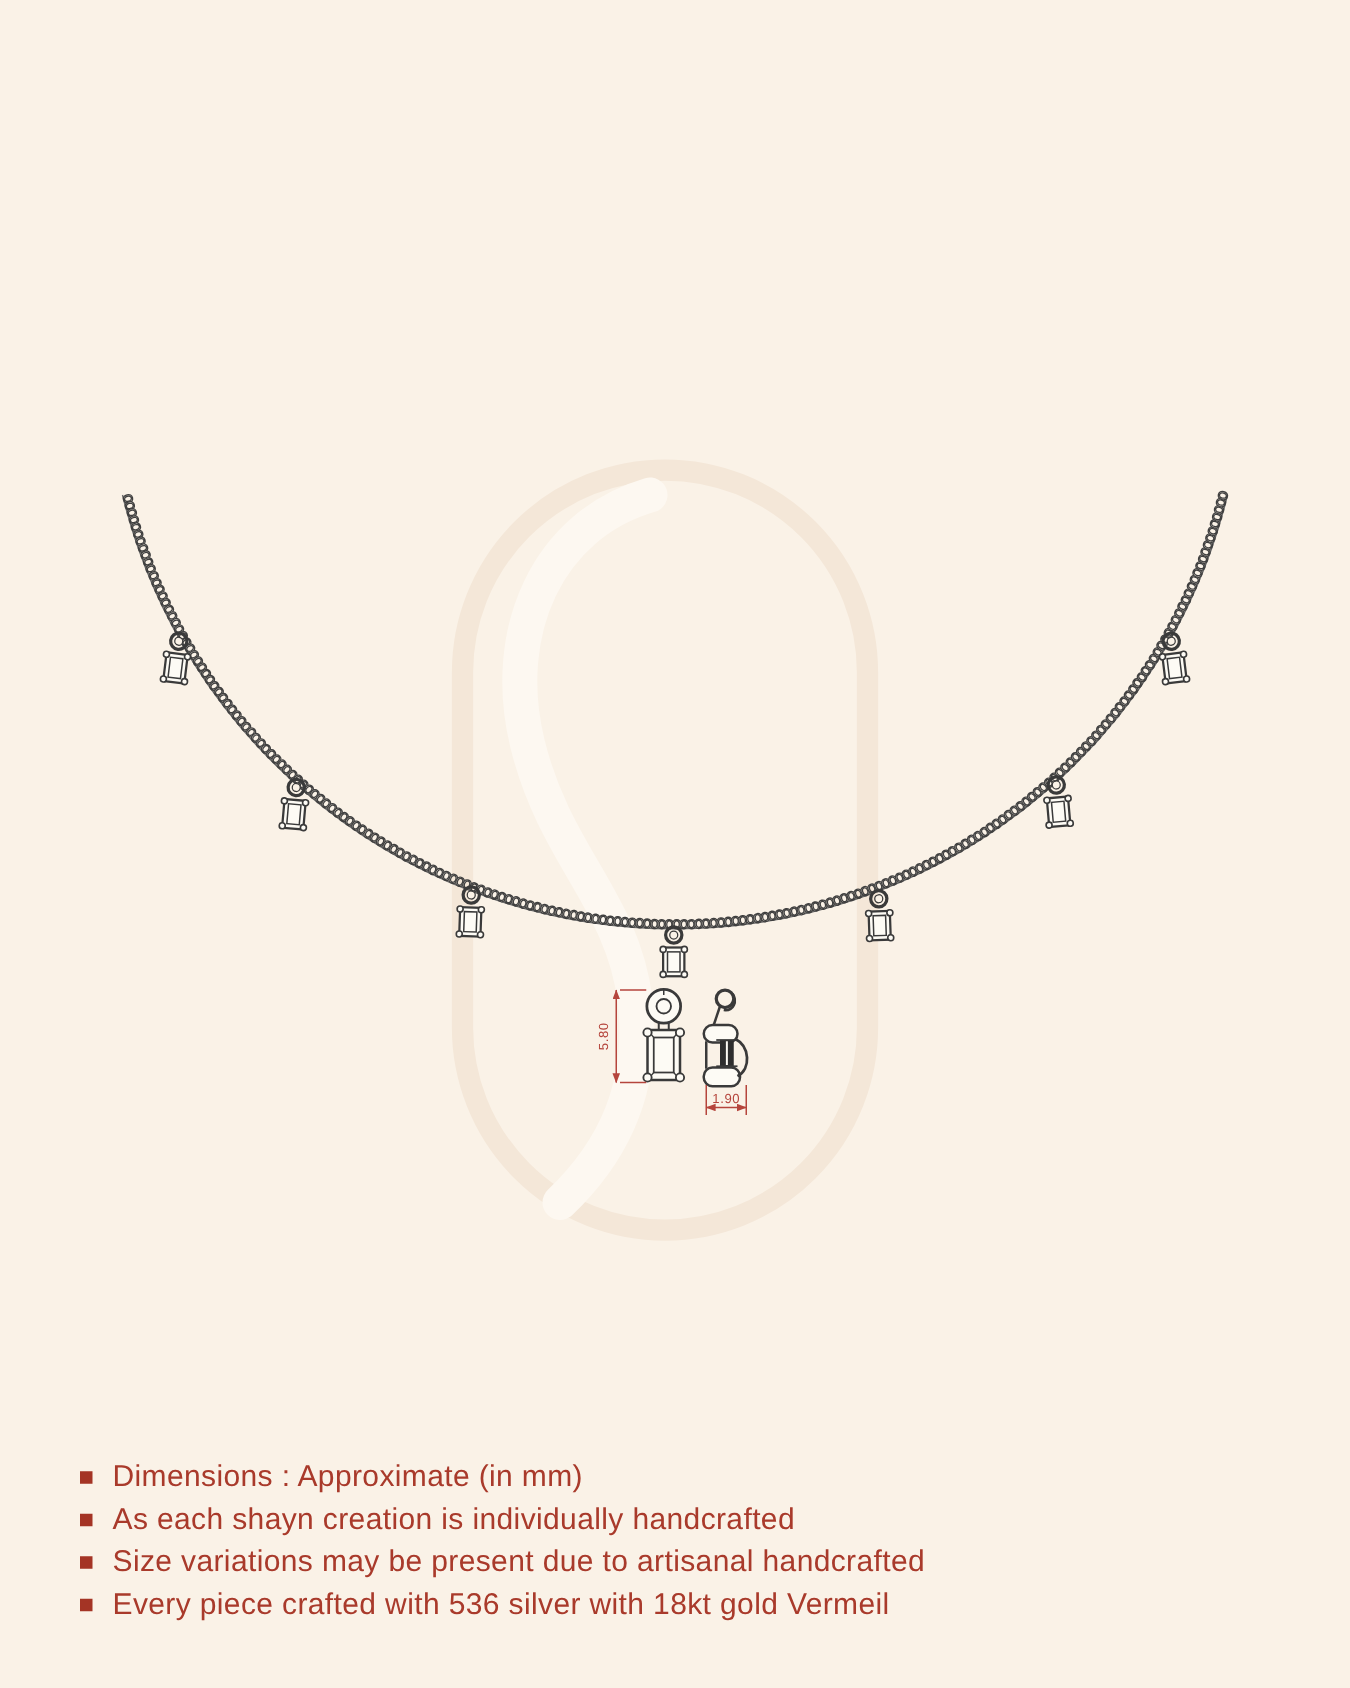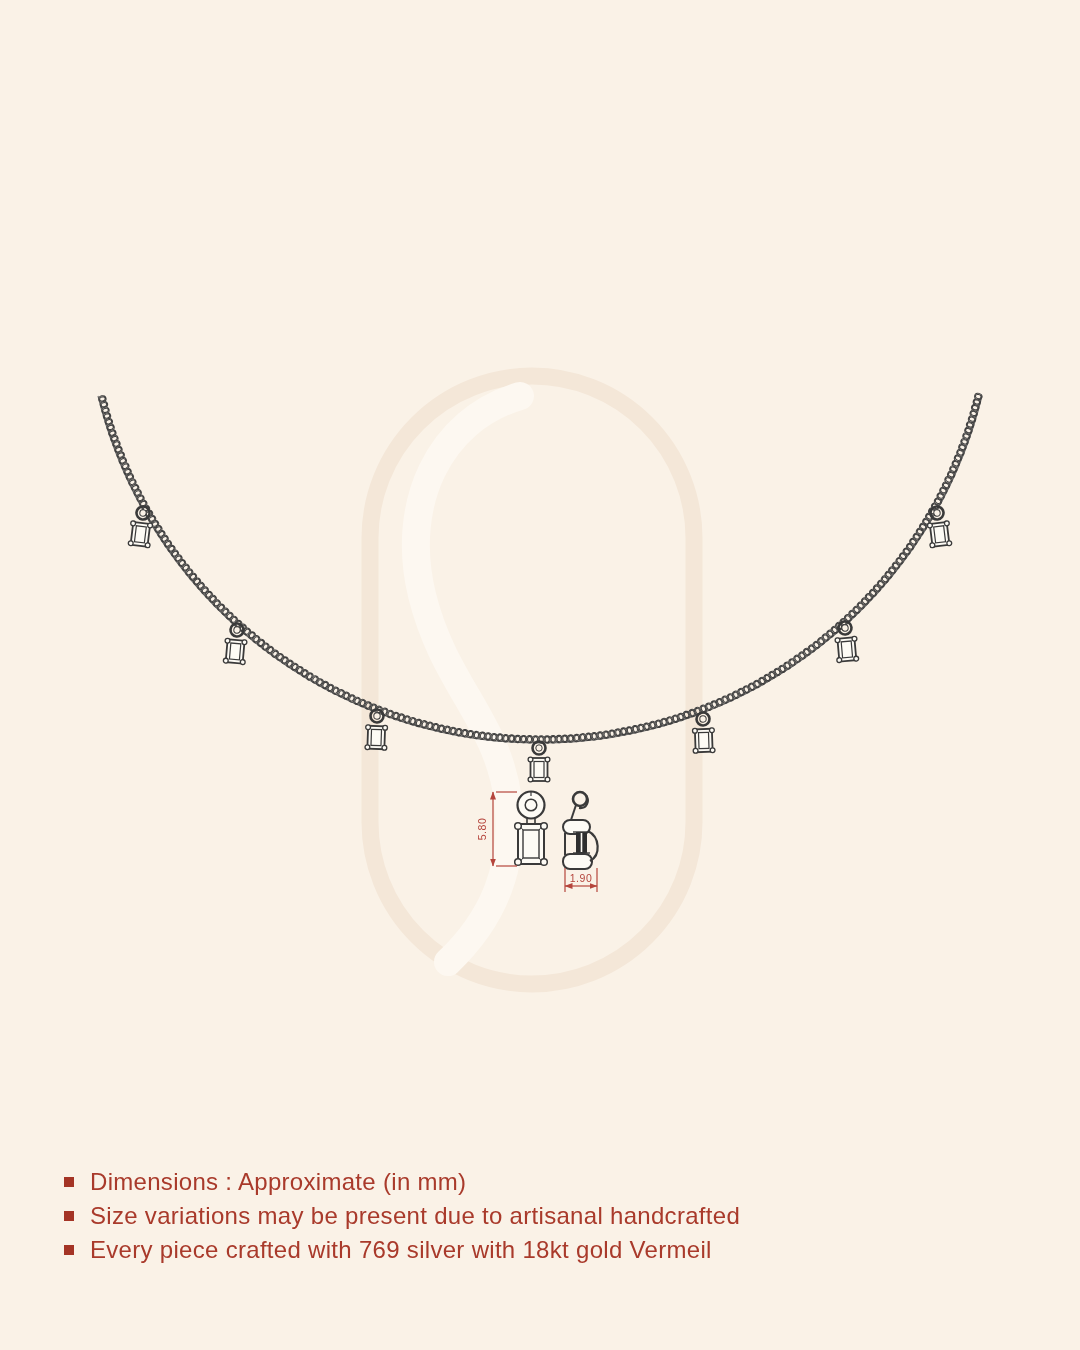--- a/index.html
+++ b/index.html
@@ -125,19 +125,23 @@
   </g>
 </svg>
 
 <div class="notes">
   <div class="note">
     <span class="bullet"></span>
     <span>Dimensions : Approximate (in mm)</span>
   </div>
   <div class="note">
     <span class="bullet"></span>
+    <span>As each shayn creation is individually handcrafted</span>
+  </div>
+  <div class="note">
+    <span class="bullet"></span>
     <span>Size variations may be present due to artisanal handcrafted</span>
   </div>
   <div class="note">
     <span class="bullet"></span>
-    <span>Every piece crafted with 769 silver with 18kt gold Vermeil</span>
+    <span>Every piece crafted with 536 silver with 18kt gold Vermeil</span>
   </div>
 </div>
 
 </body></html>

